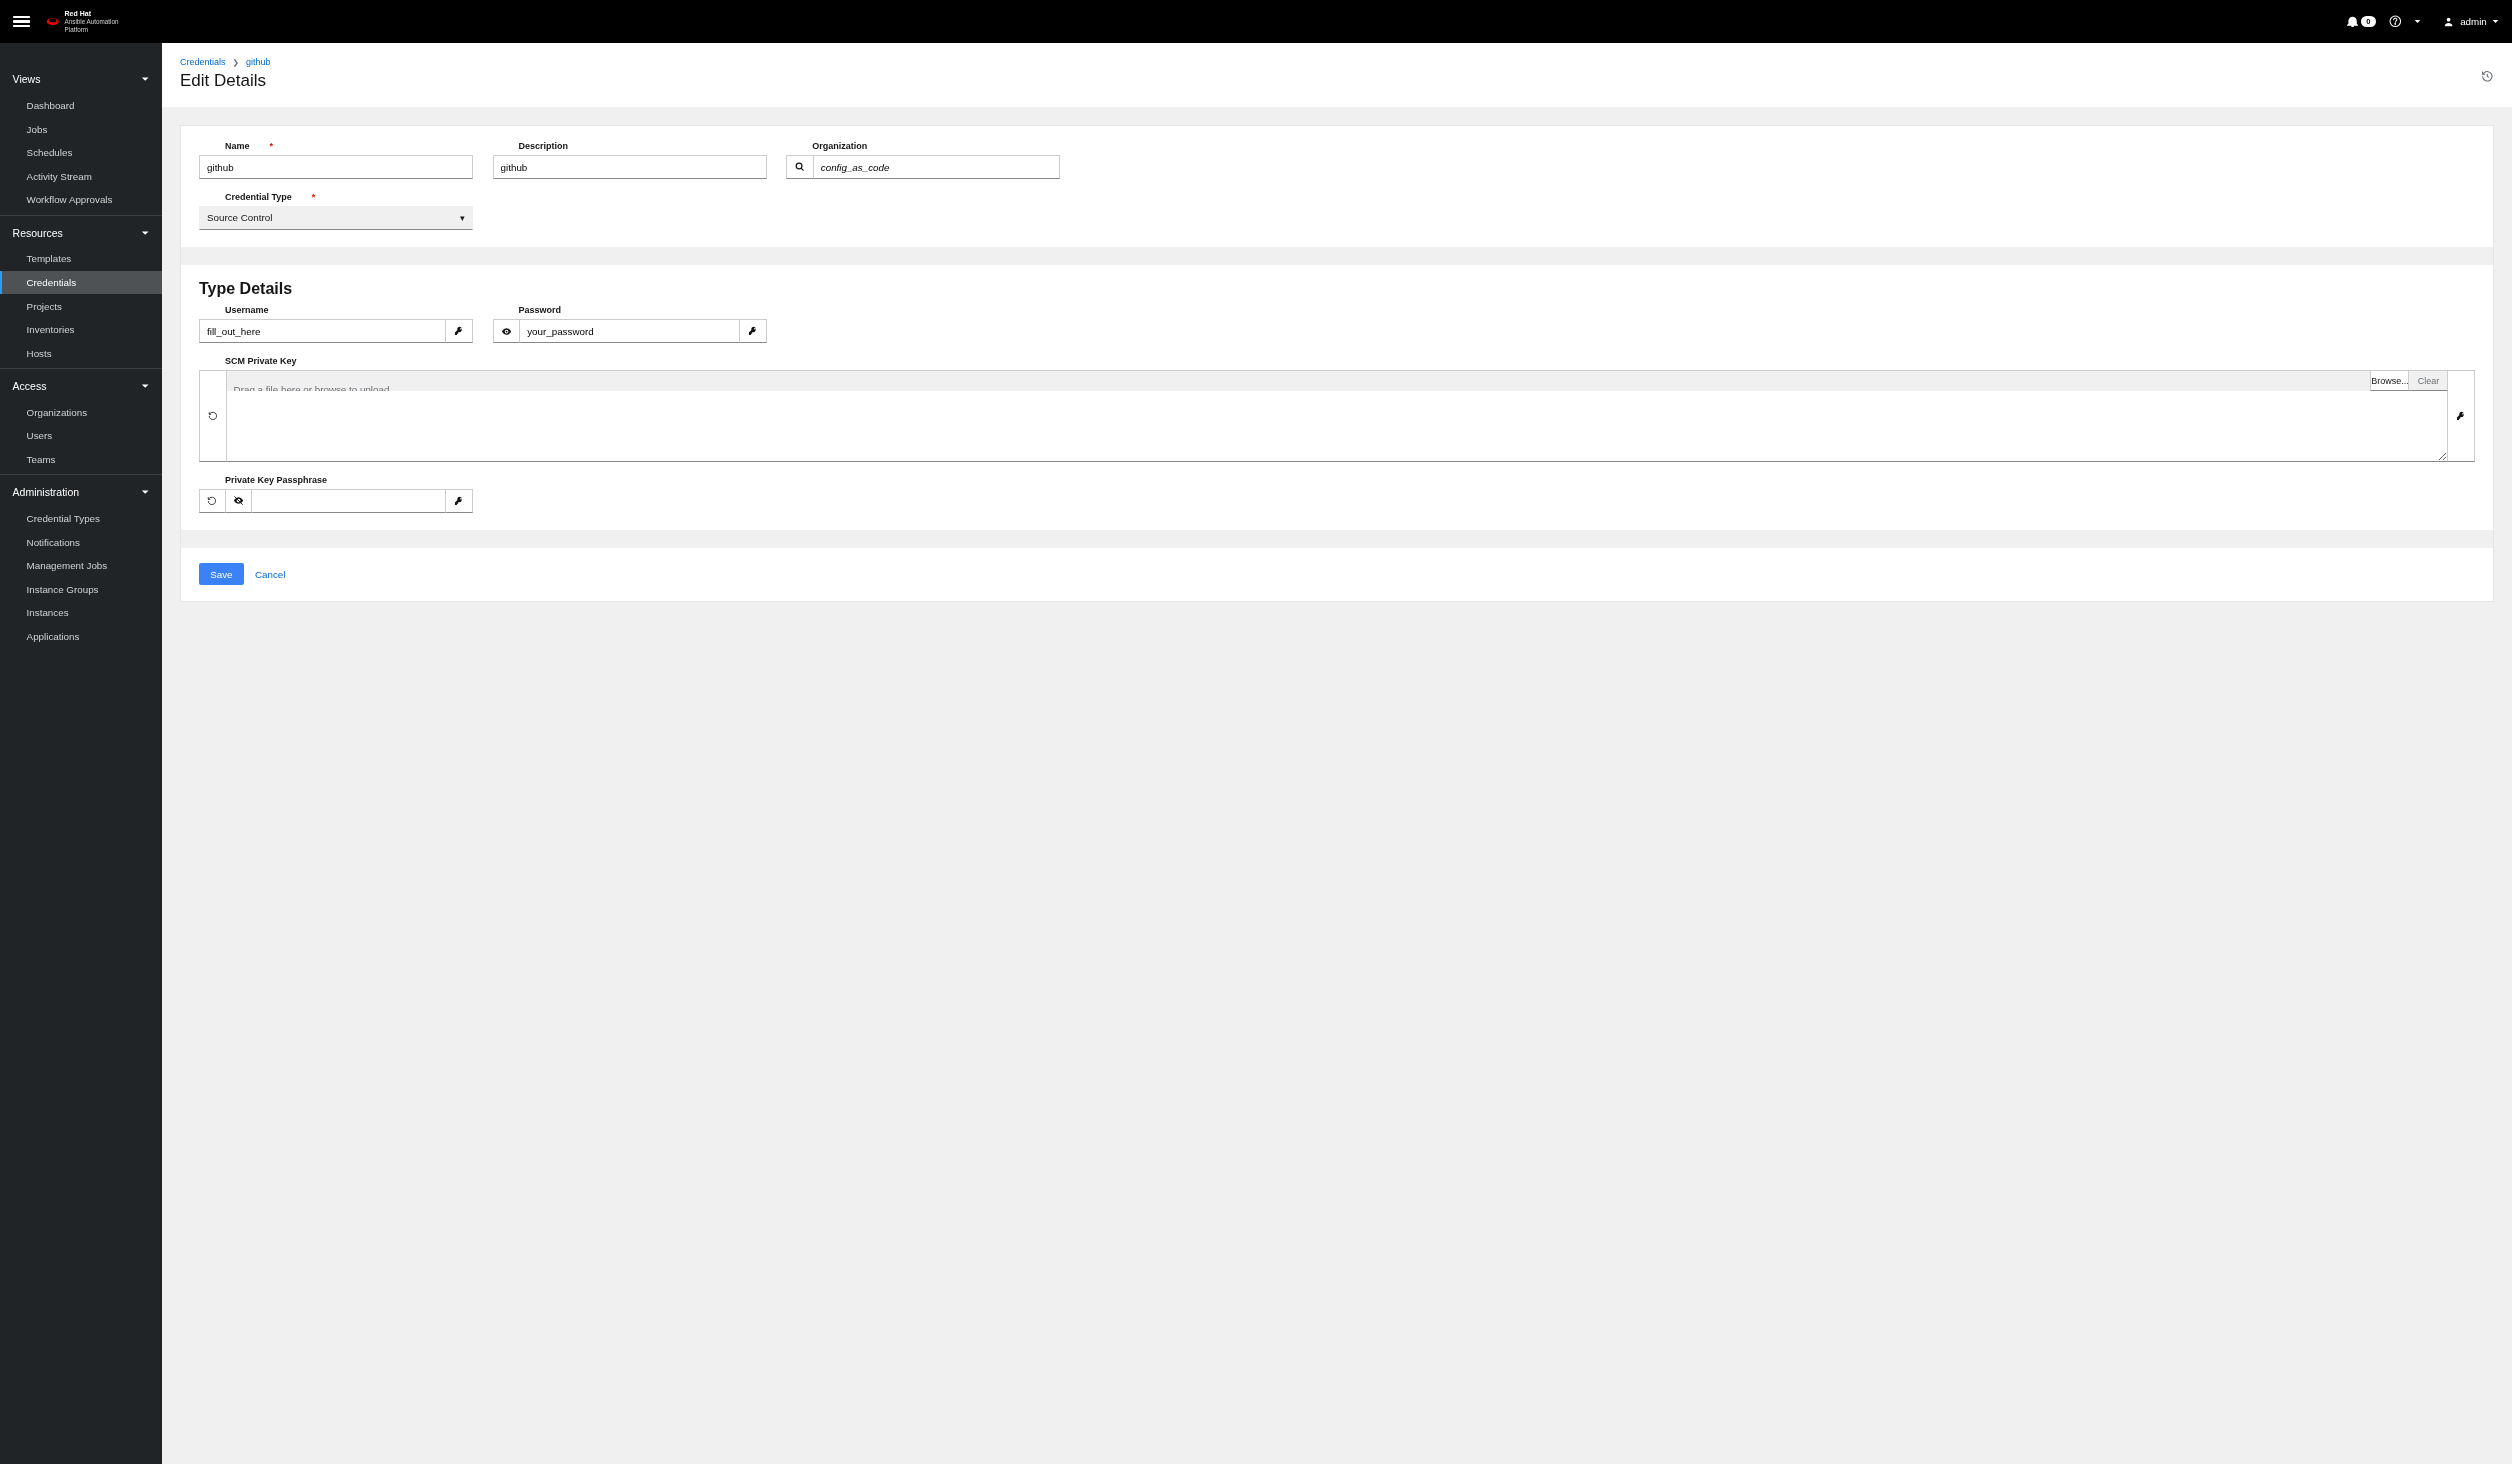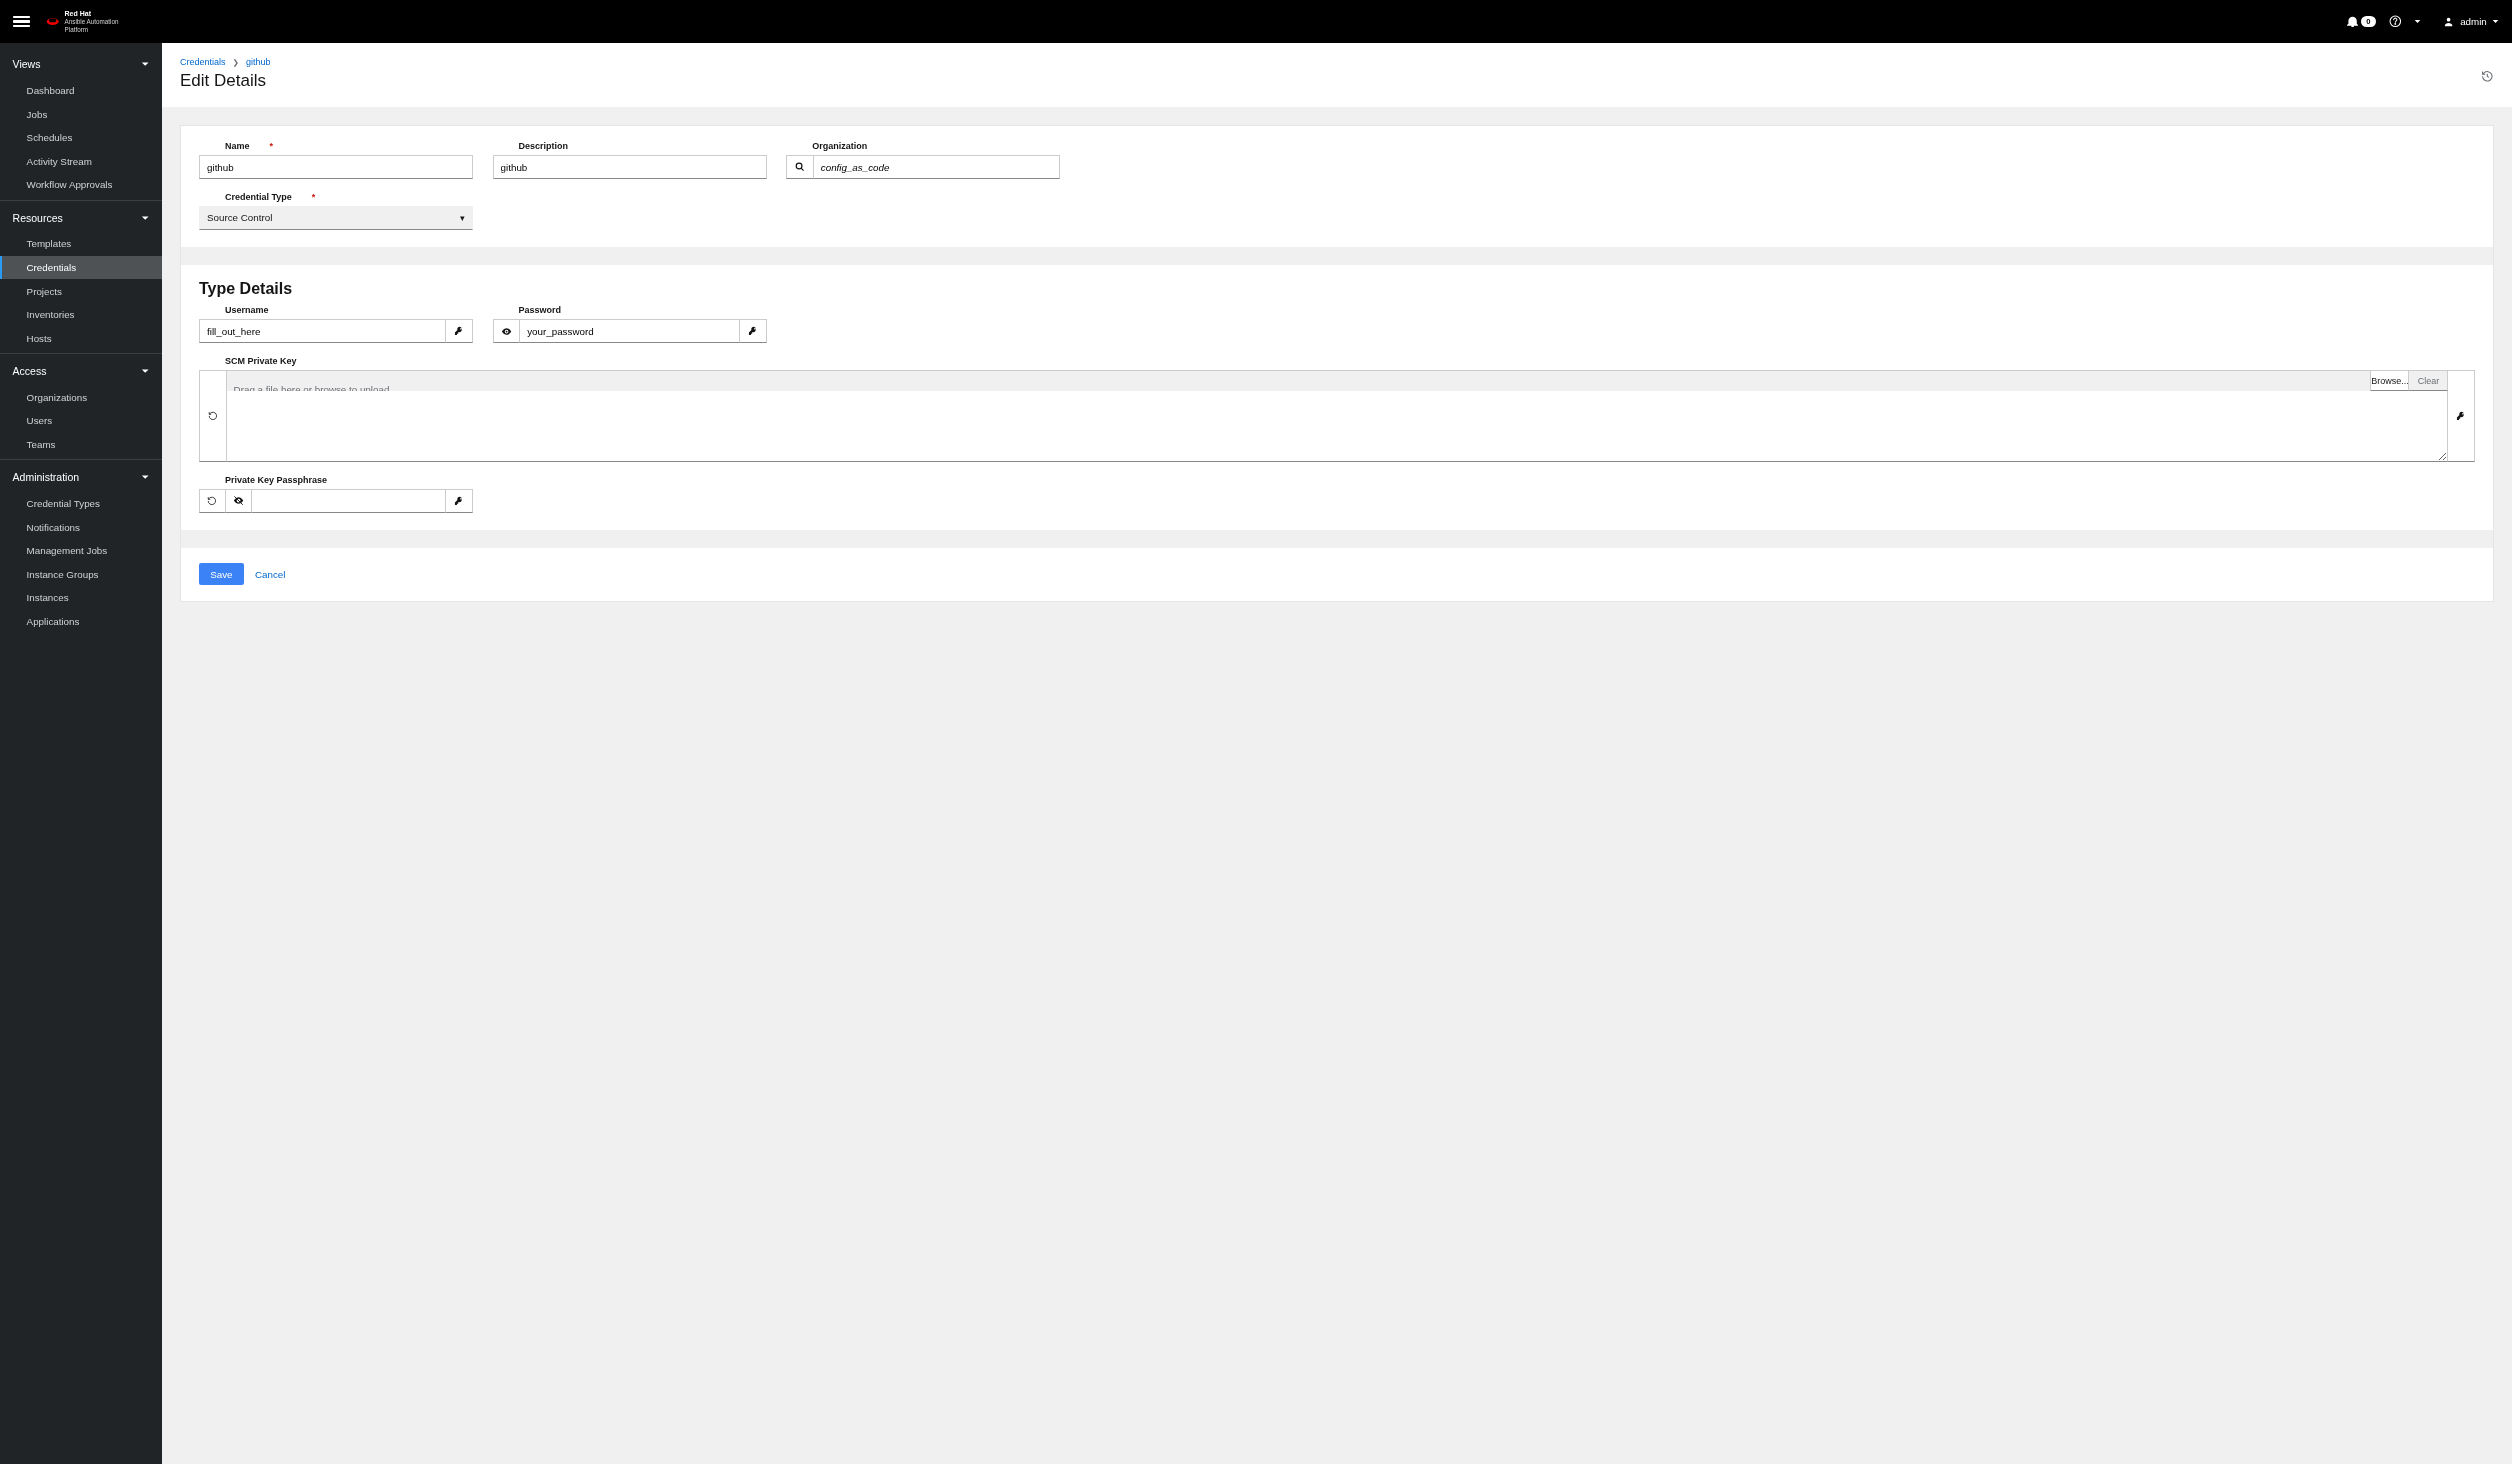--- a/index.html
+++ b/index.html
@@ -13,21 +13,21 @@
 .logo-text .brand { font-weight: 700; font-size: 7px; }
 .logo-text .prod { font-size: 6.3px; color: #d2d2d2; }
 .top-spacer { flex: 1; }
 .top-actions { display: flex; align-items: center; gap: 12.6px; }
 .bell { position: relative; }
 .badge { background: #fff; color: #000; border-radius: 7px; padding: 0.7px 5.6px; font-size: 7.7px; font-weight: 700; margin-left: 2.8px; }
 .user-section { display: flex; align-items: center; gap: 5.6px; margin-left: 9.8px; }
 .icon-btn { display: inline-flex; align-items: center; cursor: pointer; }
 
 .layout { display: flex; min-height: calc(100vh - 43px); }
-.sidebar { width: 162px; background: #212427; color: #fff; padding-top: 7px; }
+.sidebar { width: 162px; background: #212427; color: #fff; padding-top: 22px; }
 .nav-section-header { display: flex; align-items: center; justify-content: space-between; padding: 8.4px 12.6px; font-size: 10.5px; cursor: pointer; }
 .nav-item { padding: 6.3px 12.6px 6.3px 26.6px; font-size: 9.8px; color: #d2d2d2; cursor: pointer; }
 .nav-item.active { background: #4f5255; color: #fff; border-left: 2.1px solid #2b9af3; padding-left: 24.5px; }
 .nav-divider { border-top: 0.7px solid #3c3f42; margin: 2.8px 0; }
 
 .main { flex: 1; background: #f0f0f0; padding: 0; }
 .page-header { background: #fff; padding: 14px 18px 15.4px; position: relative; }
 .breadcrumb { display: flex; align-items: center; gap: 7px; font-size: 9px; margin-bottom: 4.2px; }
 .breadcrumb a { color: #0066cc; text-decoration: none; }
 .breadcrumb .sep { color: #6a6e73; font-size: 7.7px; }

